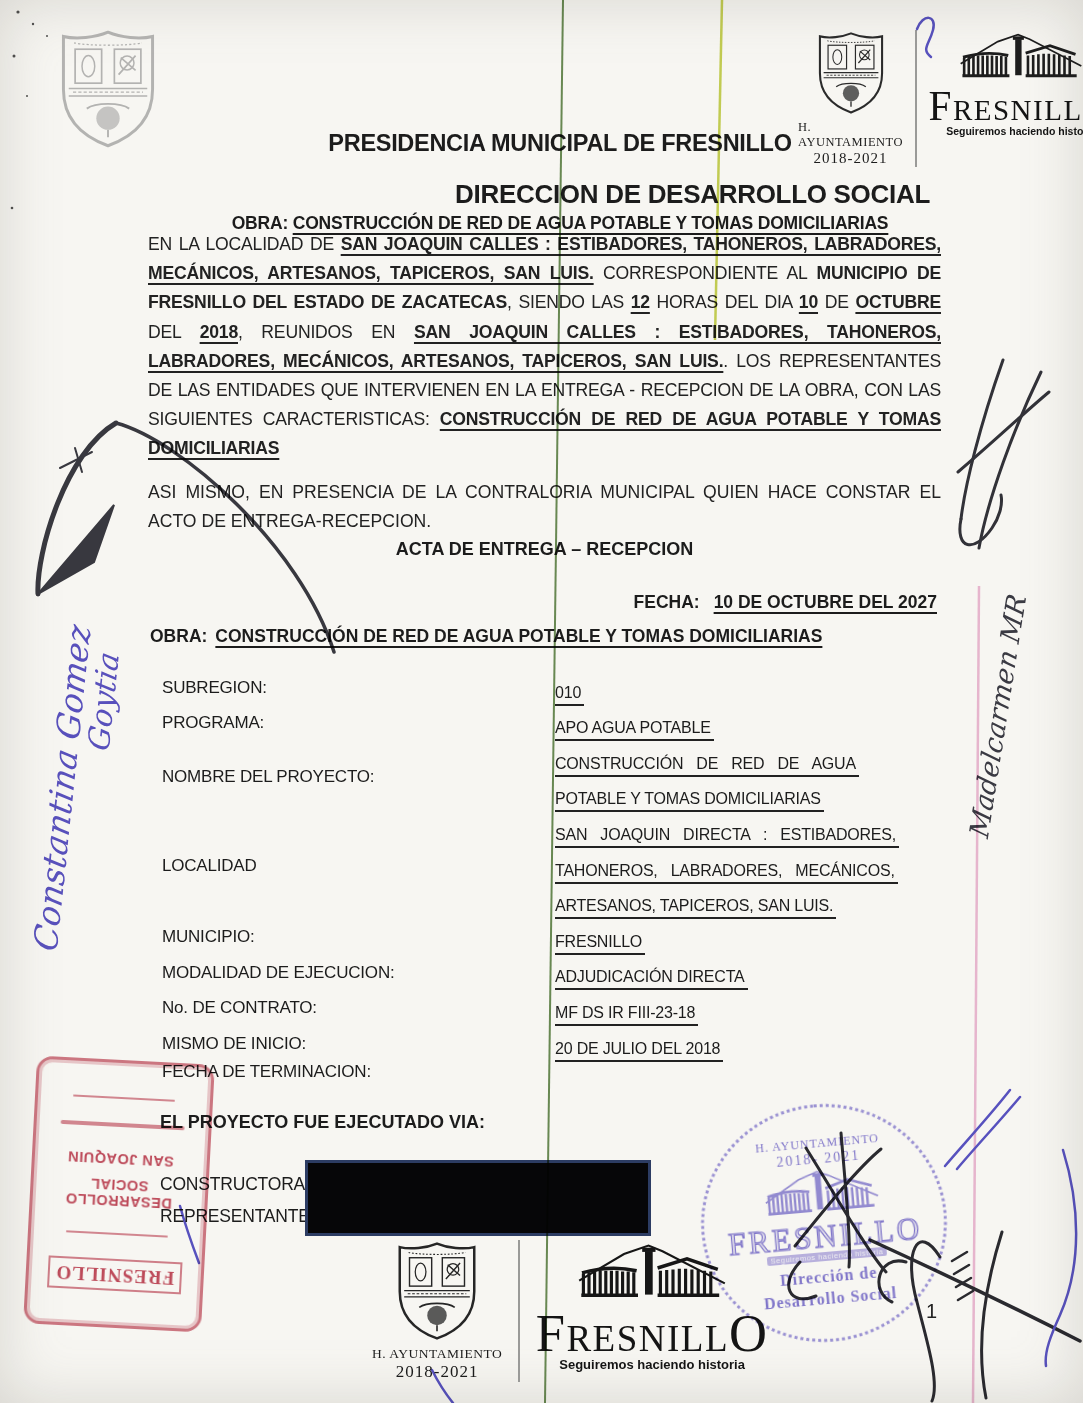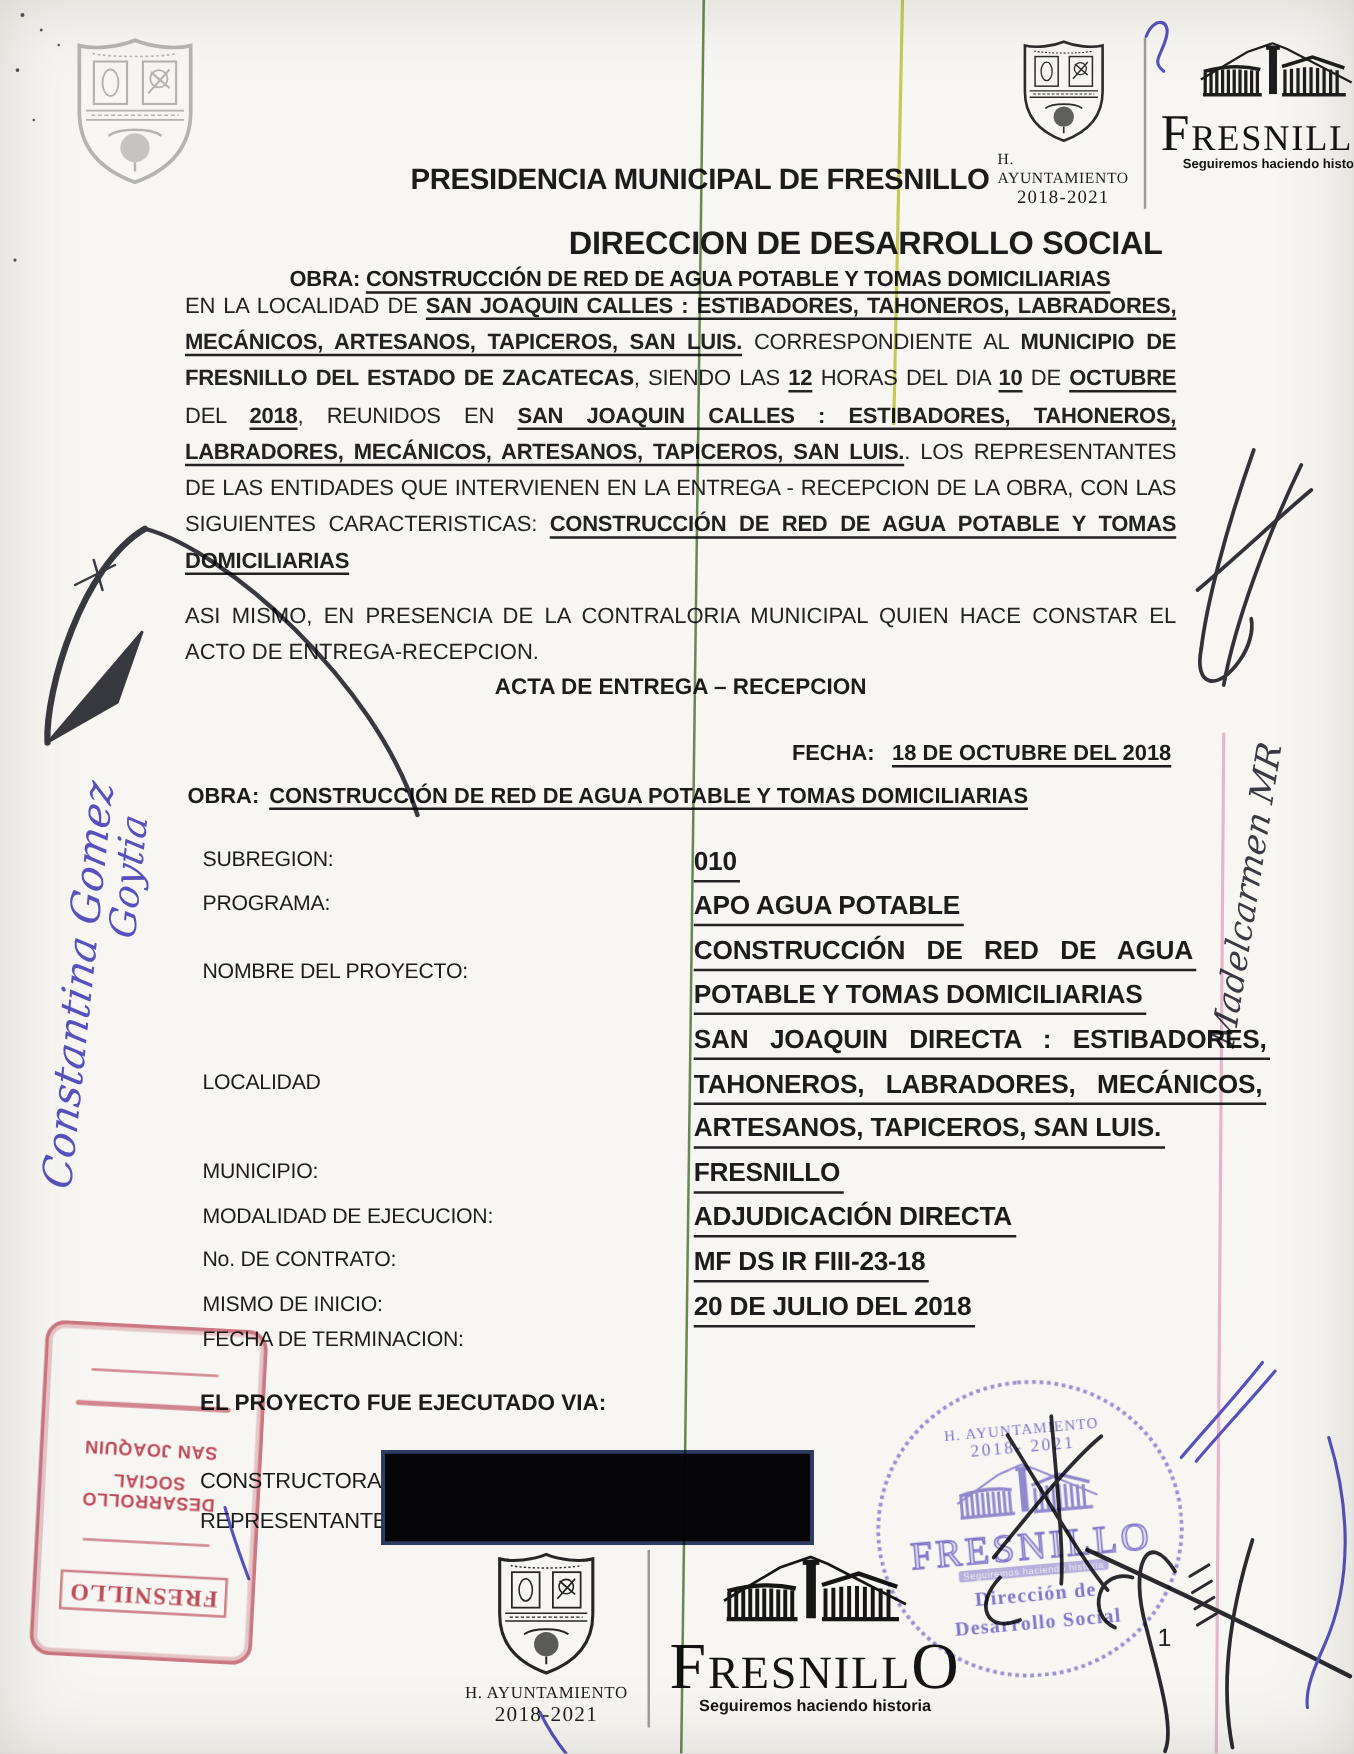--- a/index.html
+++ b/index.html
@@ -32,21 +32,21 @@
   .acta-heading{left:148px;top:539px;width:793px;text-align:center;font-size:18px;font-weight:700;}
   .fecha-row{right:146px;top:592px;font-size:17.5px;font-weight:700;white-space:nowrap;}
   .fecha-row .lbl{margin-right:14px;}
   .obra2{left:150px;top:626px;font-size:17.5px;font-weight:700;white-space:nowrap;}
   .obra2 .lbl{margin-right:8px;}
 
   .fields{left:162px;top:670px;width:780px;}
   .frow{display:grid;grid-template-columns:393px 1fr;align-items:center;}
   .flabel{font-size:17px;font-weight:400;letter-spacing:-.2px;}
   .fval-line{height:35.6px;display:flex;align-items:flex-end;}
-  .fval-line .ul{border-bottom:2.2px solid #222;padding:0 3px 2px 0;font-size:21px;font-weight:700;letter-spacing:-.2px;white-space:nowrap;margin-top:47px;}
+  .fval-line .ul{border-bottom:2.2px solid #222;padding:0 3px 2px 0;font-size:16px;font-weight:400;letter-spacing:-.2px;white-space:nowrap;margin-top:47px;}
   .frow.spread .fval-line:not(:last-child) .ul{word-spacing:.55em;}
 
   .exec-label{left:160px;top:1112px;font-size:18px;font-weight:700;}
   .constructora{left:160px;top:1174px;font-size:17.5px;letter-spacing:-.2px;}
   .representante{left:160px;top:1206px;font-size:17.5px;letter-spacing:-.2px;}
   .redaction{left:305px;top:1160px;width:340px;height:70px;background:#060608;border:3.5px solid #2c3c63;}
   .page-num{left:926px;top:1300px;font-size:20px;color:#222;}
 
   
   .stamp{mix-blend-mode:multiply;}
@@ -149,21 +149,21 @@
     </div>
   </div>
 
   <div class="abs intro"><span>EN LA LOCALIDAD DE </span><span class="b u">SAN JOAQUIN CALLES : ESTIBADORES, TAHONEROS, LABRADORES, MECÁNICOS, ARTESANOS, TAPICEROS, SAN LUIS.</span><span> CORRESPONDIENTE AL </span><span class="b">MUNICIPIO DE FRESNILLO DEL ESTADO DE ZACATECAS</span><span>, SIENDO LAS </span><span class="b u">12</span><span> HORAS DEL DIA </span><span class="b u">10</span><span> DE </span><span class="b u">OCTUBRE</span><span> DEL </span><span class="b u">2018</span><span>, REUNIDOS EN </span><span class="b u">SAN JOAQUIN CALLES : ESTIBADORES, TAHONEROS, LABRADORES, MECÁNICOS, ARTESANOS, TAPICEROS, SAN LUIS.</span><span>. LOS REPRESENTANTES DE LAS ENTIDADES QUE INTERVIENEN EN LA ENTREGA - RECEPCION DE LA OBRA, CON LAS SIGUIENTES CARACTERISTICAS: </span><span class="b u">CONSTRUCCIÓN DE RED DE AGUA POTABLE Y TOMAS DOMICILIARIAS</span></div>
 
   <div class="abs notary">ASI MISMO, EN PRESENCIA DE LA CONTRALORIA MUNICIPAL QUIEN HACE CONSTAR EL ACTO DE ENTREGA-RECEPCION.</div>
 
   <div class="abs acta-heading">ACTA DE ENTREGA – RECEPCION</div>
 
   <div class="abs fecha-row">
-    <span class="lbl">FECHA:</span><span class="u">18 DE OCTUBRE DEL 2018</span>
+    <span class="lbl">FECHA:</span><span class="u">10 DE OCTUBRE DEL 2027</span>
   </div>
 
   <div class="abs obra2">
     <span class="lbl">OBRA:</span><span class="u">CONSTRUCCIÓN DE RED DE AGUA POTABLE Y TOMAS DOMICILIARIAS</span>
   </div>
 
   <div class="abs fields">
       <div class="frow">
         <div class="flabel">SUBREGION:</div>
         <div>

